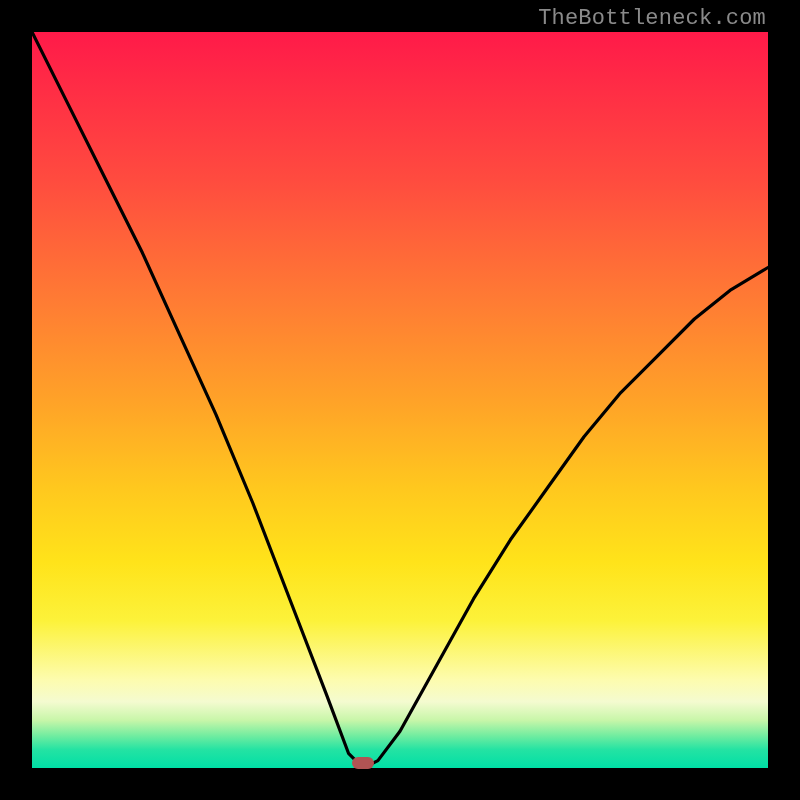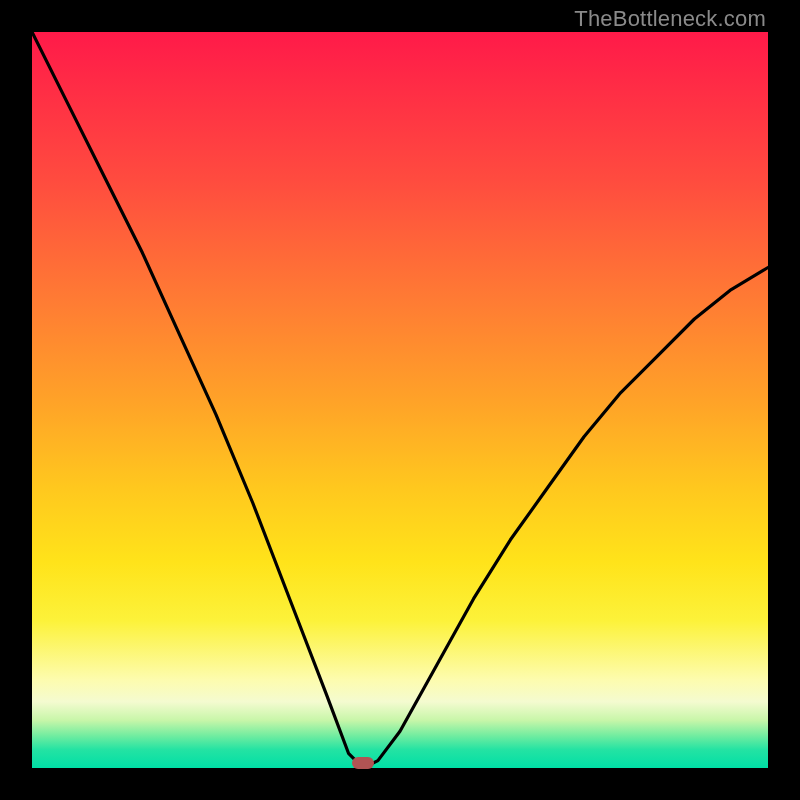--- a/index.html
+++ b/index.html
@@ -11,20 +11,21 @@
     background: #000;
     font-family: Arial, Helvetica, sans-serif;
   }
   .frame {
     position: absolute;
     top: 0;
     left: 0;
     width: 800px;
     height: 712px;
     background: #000;
+    font-family: Liberation Mono, monospace;
   }
   .plot {
     position: absolute;
     top: 32px;
     left: 32px;
     width: 736px;
     height: 736px;
     
     background: linear-gradient(
       to bottom,

